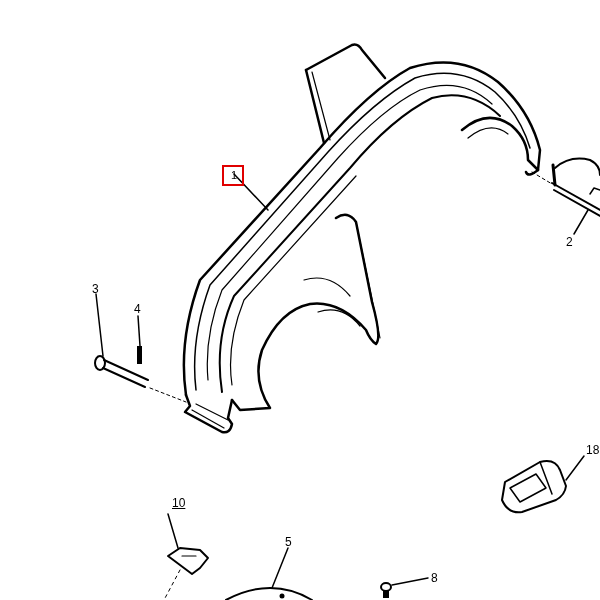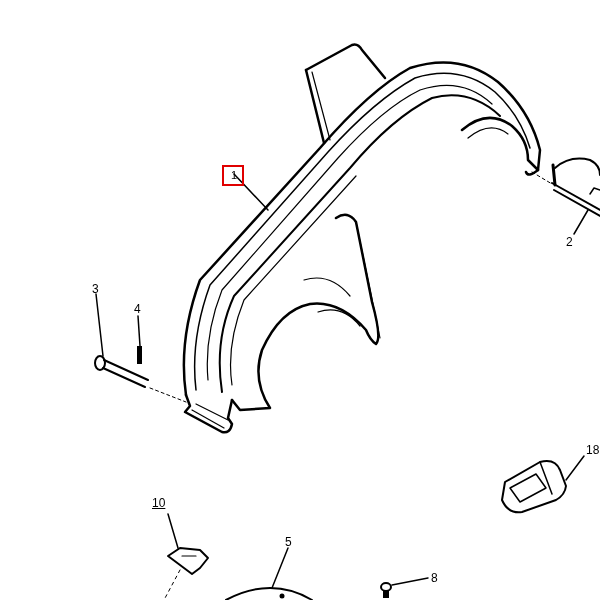--- a/index.html
+++ b/index.html
@@ -91,14 +91,14 @@
   </g>
 </svg>
 
 <div class="hl" style="left:222px;top:165px;width:22px;height:21px;"></div>
 <div class="lbl" style="left:231px;top:169px;font-size:11px;">1</div>
 <div class="lbl" style="left:566px;top:236px;">2</div>
 <div class="lbl" style="left:92px;top:283px;">3</div>
 <div class="lbl" style="left:134px;top:303px;">4</div>
 <div class="lbl" style="left:285px;top:536px;">5</div>
 <div class="lbl" style="left:431px;top:572px;">8</div>
-<div class="lbl" style="left:152px;top:497px;text-decoration:underline;">10</div>
+<div class="lbl" style="left:172px;top:497px;text-decoration:underline;">10</div>
 <div class="lbl" style="left:586px;top:444px;">18</div>
 
 </body></html>

